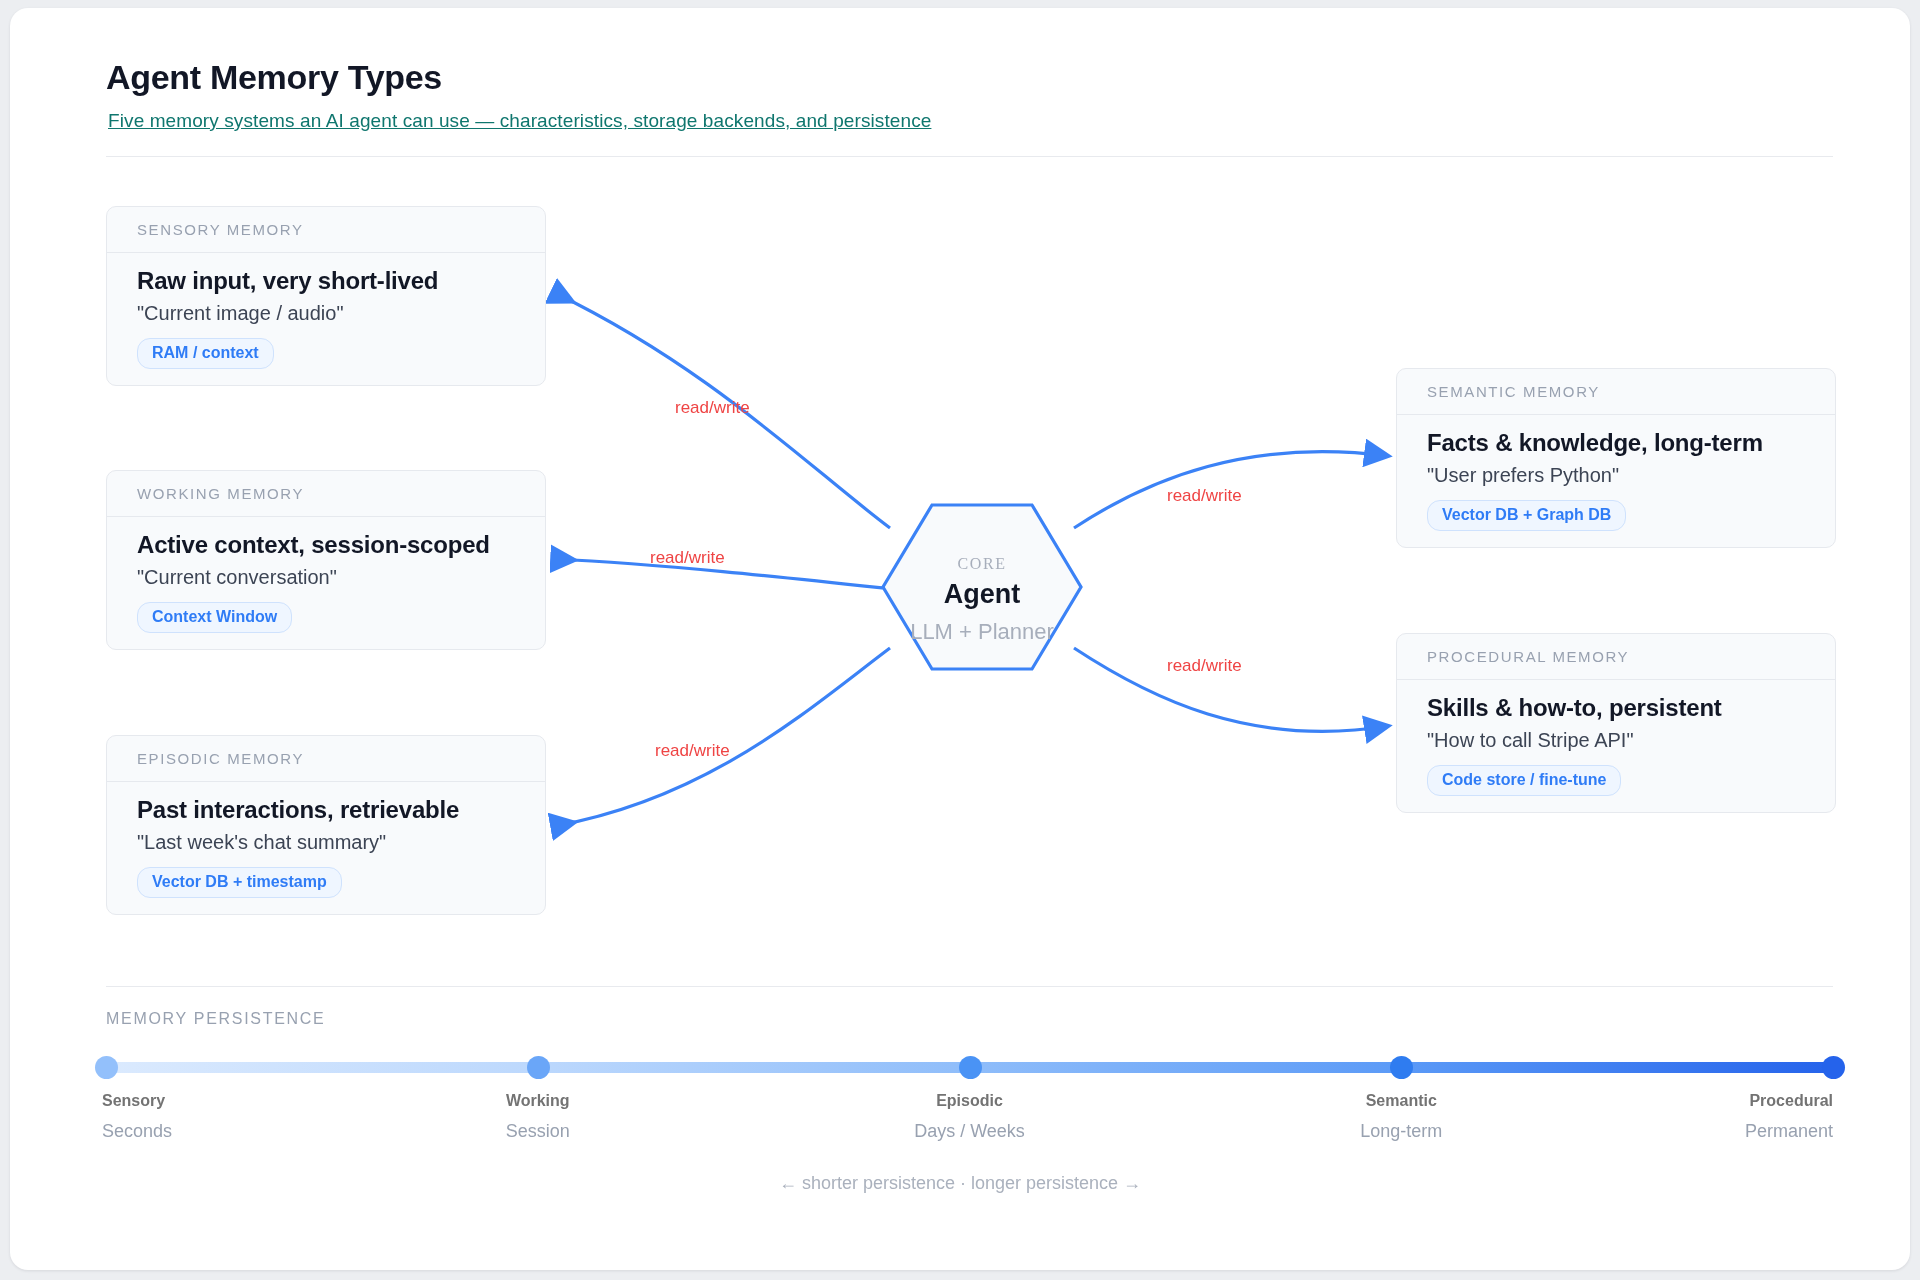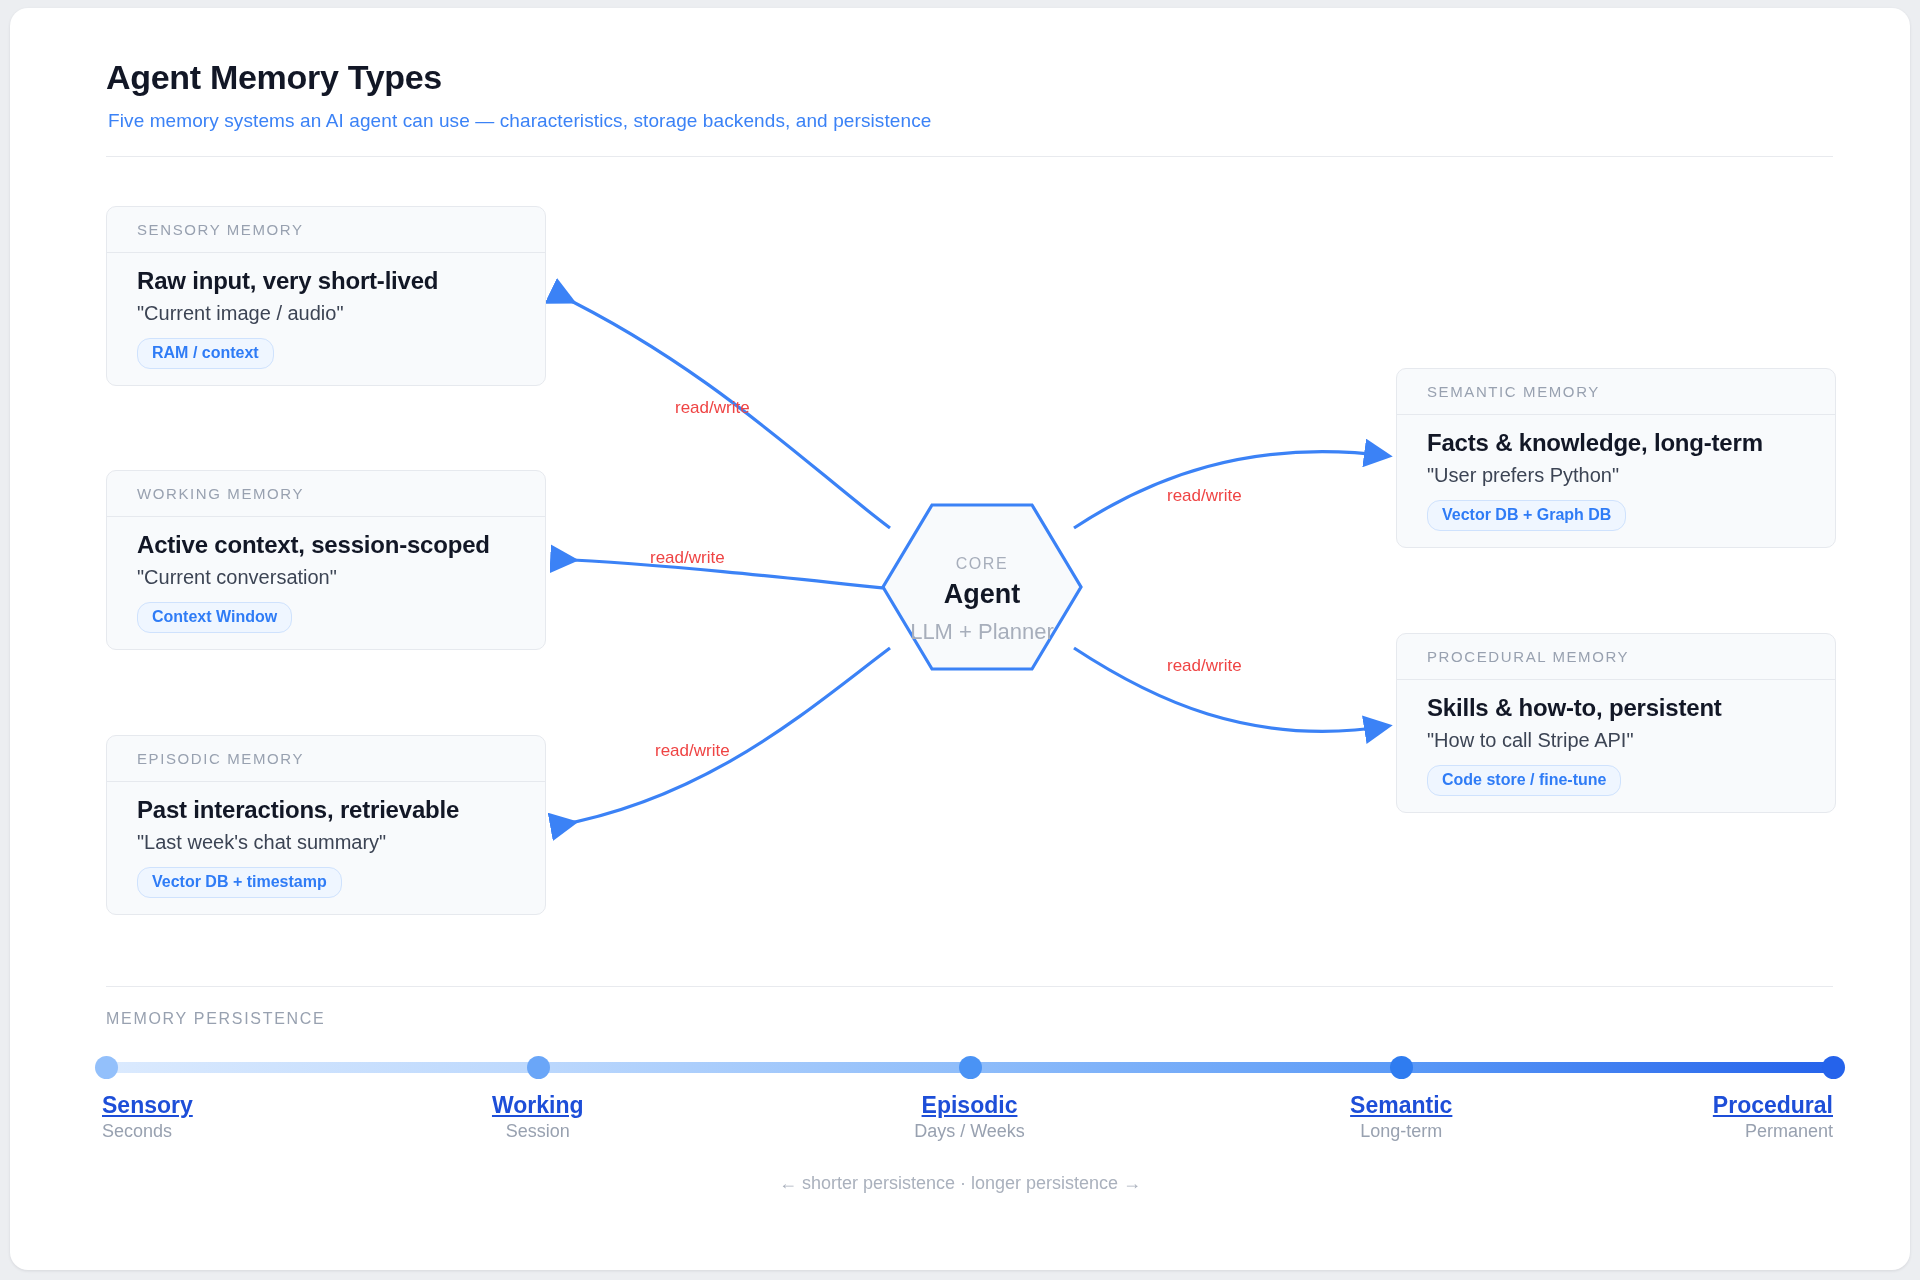--- a/index.html
+++ b/index.html
@@ -33,22 +33,23 @@
     font-size: 34px;
     font-weight: bold;
     color: #121726;
     letter-spacing: -0.3px;
   }
   .subtitle {
     position: absolute;
     left: 98px;
     top: 102px;
     font-size: 19px;
-    color: #3b82f6;
+    color: #0f766e;
     letter-spacing: 0.1px;
+    text-decoration: underline;
   }
   .header-rule {
     position: absolute;
     left: 96px;
     top: 148px;
     width: 1727px;
     height: 1px;
     background: #e8eaee;
   }
 
@@ -115,20 +116,21 @@
     height: 165px;
   }
   .hex-label-core {
     position: absolute;
     left: 0; right: 0;
     top: 50px;
     text-align: center;
     font-size: 16px;
     letter-spacing: 1.6px;
     color: #a7aebb;
+    font-family: Liberation Serif, serif;
   }
   .hex-label-name {
     position: absolute;
     left: 0; right: 0;
     top: 74px;
     text-align: center;
     font-size: 27px;
     font-weight: bold;
     color: #111725;
   }
@@ -199,25 +201,24 @@
     top: 8px;
     width: 23px;
     height: 23px;
     border-radius: 50%;
     margin-left: -11px;
     box-sizing: border-box;
   }
   .stop-label {
     position: absolute;
     top: 44px;
-    font-size: 23px;
-    font-weight: bold;
-    color: #1d4ed8;
-    white-space: nowrap;
-    text-decoration: underline;
+    font-size: 16px;
+    font-weight: bold;
+    color: #737373;
+    white-space: nowrap;
   }
   .stop-sub {
     position: absolute;
     top: 73px;
     font-size: 18px;
     color: #98a1b0;
     white-space: nowrap;
   }
   .footer-note {
     position: absolute;

